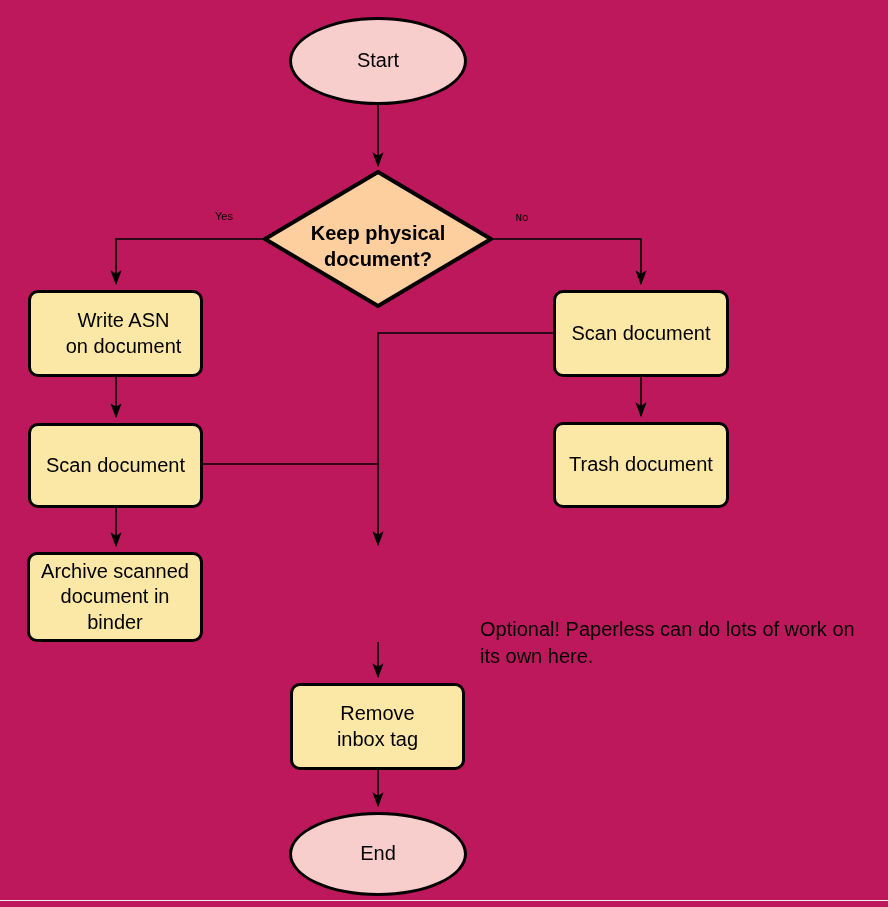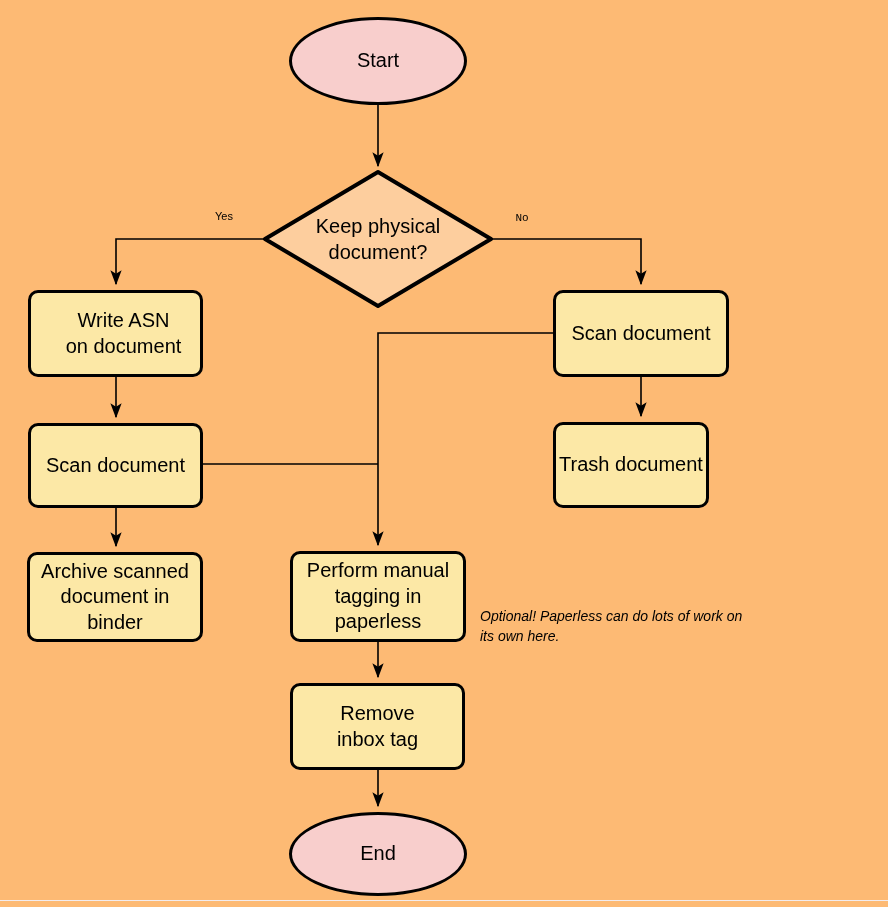--- a/index.html
+++ b/index.html
@@ -12,21 +12,21 @@
   * { margin: 0; padding: 0; box-sizing: border-box; }
   html, body { background: #ffffff; }
   body {
     font-family: "Liberation Sans", "DejaVu Sans", sans-serif;
     color: #000;
   }
   .canvas {
     position: relative;
     width: 888px;
     height: 907px;
-    background: #fdba74;
+    background: #be185d;
     overflow: hidden;
   }
   .edges {
     position: absolute;
     left: 0; top: 0;
     width: 888px; height: 907px;
     pointer-events: none;
   }
   .edge {
     fill: none;
@@ -69,42 +69,41 @@
     font-size: 11px;
     line-height: 1.2;
     color: #000;
     text-align: center;
   }
   .note {
     position: absolute;
     left: 480px;
     top: 588px;
     width: 408px;
-    font-size: 14px;
-    font-style: italic;
+    font-size: 20px;
     line-height: 1.38;
     white-space: pre-line;
     color: var(--note-color);
   }
   .page-rule {
     position: absolute;
     left: 0; right: 0;
     top: 900px;
     height: 1px;
     background: #f2ecee;
   }
 
   
   #node-start        { left: 289px; top: 17px;  width: 178px; height: 88px; }
-  #node-decision-txt { left: 266px; top: 205px; width: 224px; height: 70px; }
+  #node-decision-txt { left: 266px; top: 212px; width: 224px; height: 70px; font-weight: bold; }
   #node-write-asn    { left: 28px;  top: 290px; width: 175px; height: 87px; padding-left: 16px; }
   #node-scan-left    { left: 28px;  top: 423px; width: 175px; height: 85px; }
   #node-archive      { left: 27px;  top: 552px; width: 176px; height: 90px; }
   #node-scan-right   { left: 553px; top: 290px; width: 176px; height: 87px; }
-  #node-trash        { left: 553px; top: 422px; width: 156px; height: 86px; justify-content: center; }
+  #node-trash        { left: 553px; top: 422px; width: 176px; height: 86px; justify-content: center; }
   #node-tagging      { left: 290px; top: 551px; width: 176px; height: 91px; }
   #node-remove-inbox { left: 290px; top: 683px; width: 175px; height: 87px; }
   #node-end          { left: 289px; top: 812px; width: 178px; height: 84px; }
   #label-yes { left: 200px; top: 210px; width: 48px; }
   #label-no  { left: 500px; top: 212px; width: 44px; font-family: Liberation Mono, monospace; }
 </style>
 </head>
 <body>
 
 <div class="canvas">
@@ -162,25 +161,20 @@
   </div>
 
   <div class="node process" id="node-scan-right">
     <span>Scan document</span>
   </div>
 
   <div class="node process" id="node-trash">
     <span>Trash document</span>
   </div>
 
-  <div class="node process" id="node-tagging">
-    <span>Perform manual
-tagging in
-paperless</span>
-  </div>
 
   <div class="note">
     <span>Optional! Paperless can do lots of work on
 its own here.</span>
   </div>
 
   <div class="node terminal" id="node-end">
     <span>End</span>
   </div>
 

